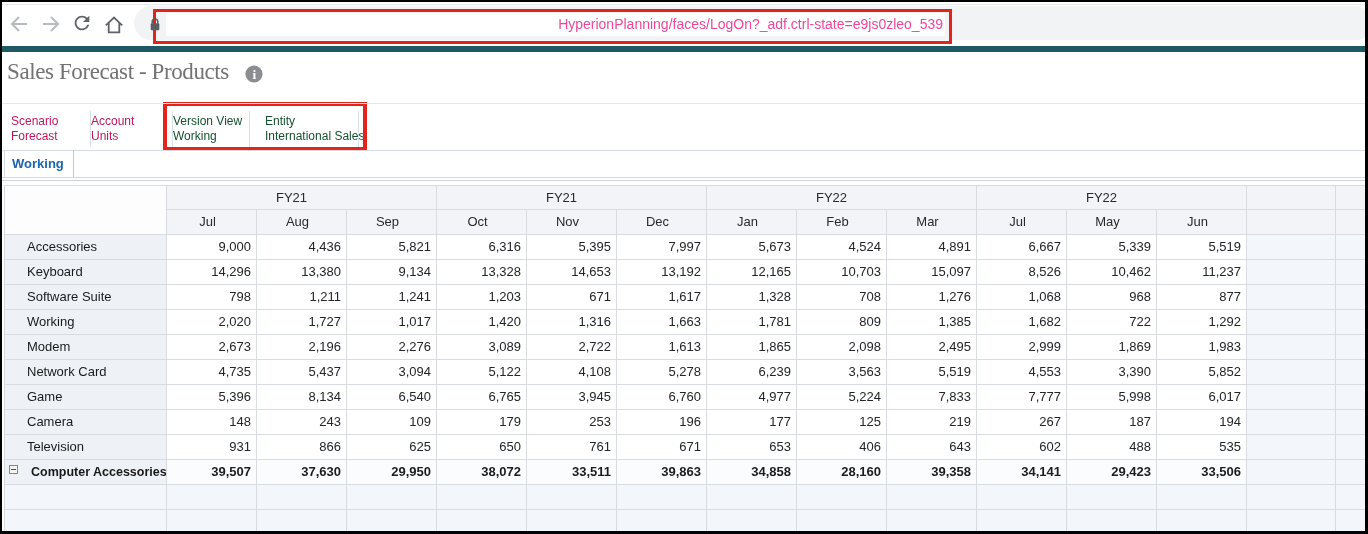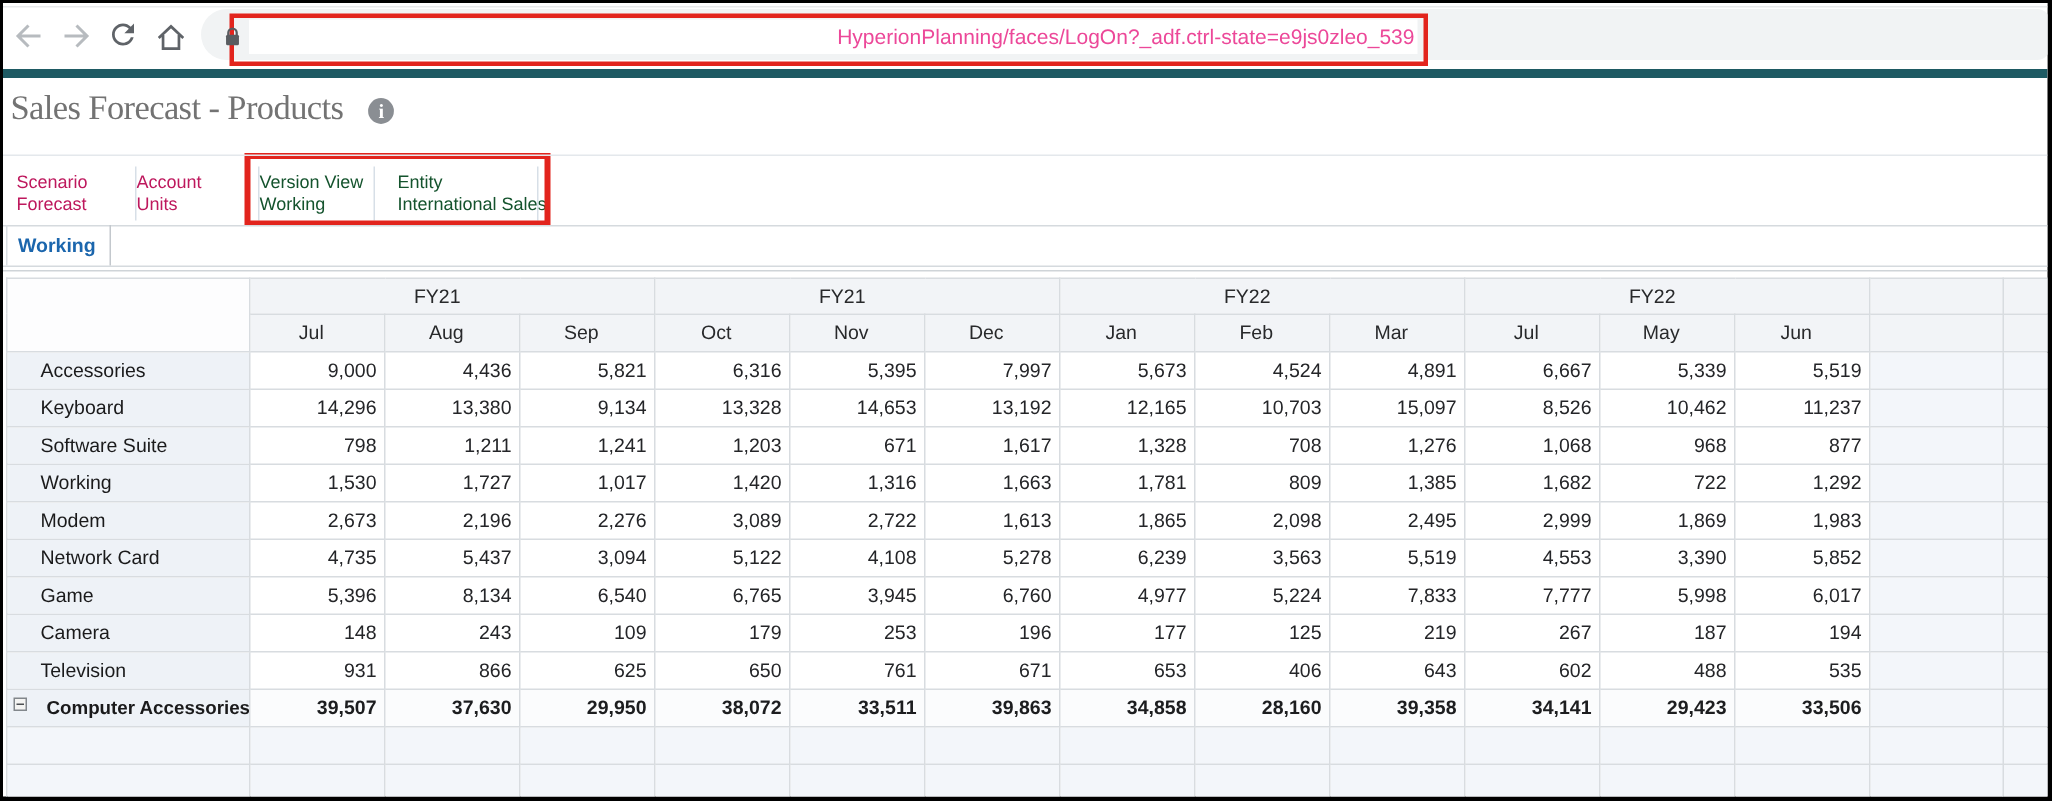--- a/index.html
+++ b/index.html
@@ -187,21 +187,21 @@
           <td class="v">708</td>
           <td class="v">1,276</td>
           <td class="v">1,068</td>
           <td class="v">968</td>
           <td class="v">877</td>
           <td class="e"></td>
           <td class="e"></td>
         </tr>
     <tr style="height:25px">
           <td class="lbl">Working</td>
-          <td class="v">1,530</td>
+          <td class="v">2,020</td>
           <td class="v">1,727</td>
           <td class="v">1,017</td>
           <td class="v">1,420</td>
           <td class="v">1,316</td>
           <td class="v">1,663</td>
           <td class="v">1,781</td>
           <td class="v">809</td>
           <td class="v">1,385</td>
           <td class="v">1,682</td>
           <td class="v">722</td>

